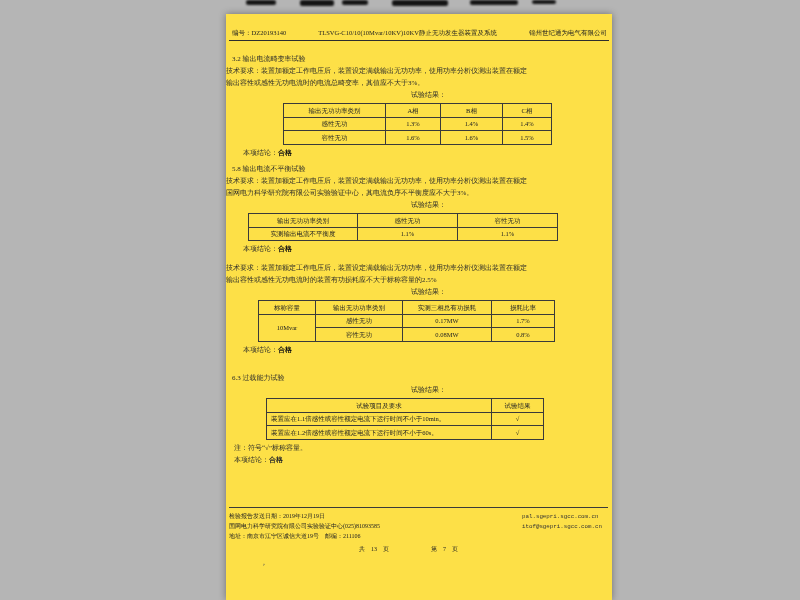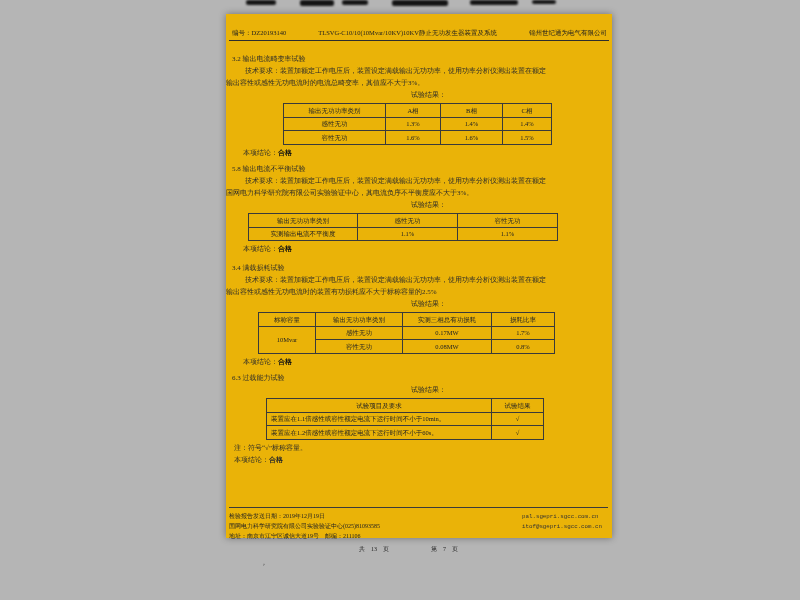--- a/index.html
+++ b/index.html
@@ -2,37 +2,37 @@
 <html><head>
 <meta charset="utf-8">
 <style>
   html,body{margin:0;padding:0;}
   body{
     width:800px;height:600px;position:relative;overflow:hidden;
     background:#b5b5b5;
     font-family:"Liberation Serif","DejaVu Serif",serif;
   }
   .page{
-    position:absolute;left:226px;top:14px;width:386px;height:524px;
-    background:#eab308;color:#262626;
+    position:absolute;left:226px;top:14px;width:386px;height:586px;
+    background:#fde047;color:#262626;
     box-shadow:0 0 7px rgba(0,0,0,.38);
   }
   .smudge{position:absolute;background:#141414;filter:blur(1px);border-radius:2px;}
 
   .hdr{
     position:absolute;left:3px;right:3px;top:14px;
     display:flex;justify-content:space-between;align-items:flex-end;
     font-size:6.5px;line-height:9px;white-space:nowrap;
     border-bottom:1.5px solid #2e2e2e;padding:0 2px 3px 3px;color:#1e1e1e;
   }
   .hdr .t{letter-spacing:0;}
 
   .sec{position:absolute;left:0;right:0;font-size:7px;line-height:12px;color:#2a2a2a;}
   .s-head{margin-left:6px;}
-  .req{margin-left:19px;}
+  .req{}
   .req2{}
   .lbl{margin-left:19px;text-align:center;}
   .concl{margin-left:17px;}
   .concl b{font-weight:bold;color:#111;}
   .note{margin-left:8px;}
   .concl5{margin-left:8px;}
 
   table{border-collapse:collapse;font-size:6.5px;color:#222;margin-top:2px;margin-bottom:2px;}
   td,th{border:1px solid #3a3a3a;text-align:center;padding:0 2px;height:12.5px;line-height:9px;font-weight:normal;}
   .t1{margin-left:57px;}
@@ -114,21 +114,20 @@
         <td>实测输出电流不平衡度</td>
         <td>1.1%</td>
         <td>1.1%</td>
       </tr>
     </tbody>
       </table>
     <div class="concl"><span>本项结论：</span><b>合格</b></div>
   </div>
 
   <div class="sec" style="top:248px;">
-    <div class="s-head">3.4 满载损耗试验</div>
     <div class="req">技术要求：装置加额定工作电压后，装置设定满载输出无功功率，使用功率分析仪测出装置在额定</div>
     <div class="req2">输出容性或感性无功电流时的装置有功损耗应不大于标称容量的2.5%</div>
     <div class="lbl">试验结果：</div>
     <table class="t3">
       <tbody>
           <tr>
         <th style="width:52px;">标称容量</th>
         <th style="width:82px;">输出无功功率类别</th>
         <th style="width:84px;">实测三相总有功损耗</th>
         <th style="width:58px;">损耗比率</th>

